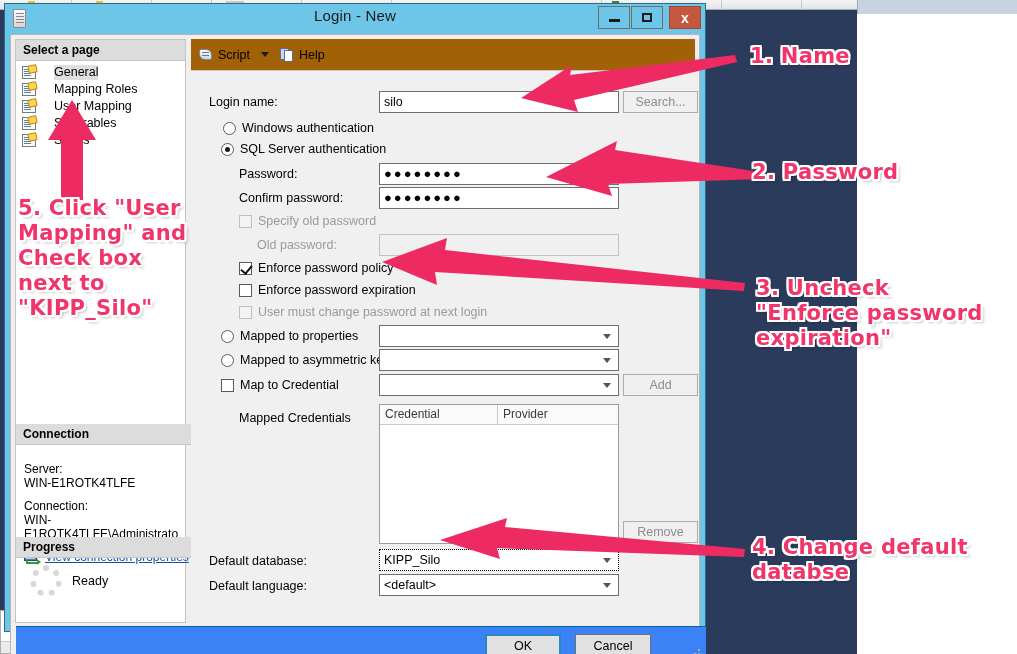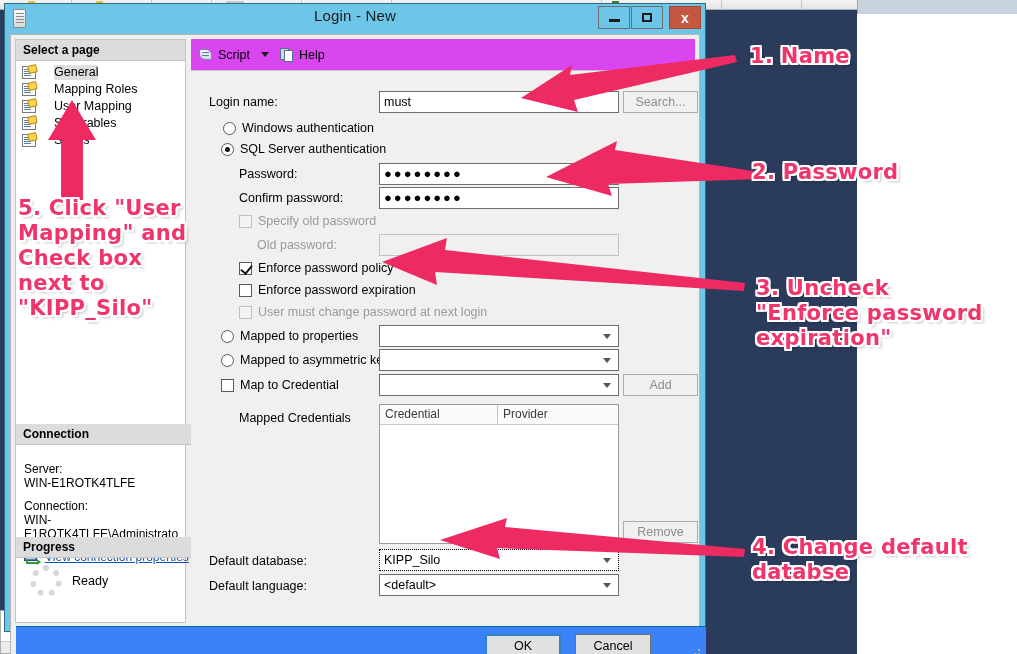--- a/index.html
+++ b/index.html
@@ -118,21 +118,21 @@
   #progress-hdr{position:absolute;left:0;top:497px;width:169px;}
   #progress-body{position:absolute;left:0;top:517px;width:169px;display:flex;align-items:center;gap:10px;padding:8px 0 0 14px;}
   #spinner{width:32px;height:32px;border-radius:50%;border:6px dotted #d8d8d8;box-sizing:border-box;flex:none;}
   #progress-text{font-size:12.5px;color:#000;}
 
   
   #content{
     position:absolute;left:180px;top:4px;width:504px;height:584px;
     background:#f0f0f0;box-sizing:border-box;
   }
-  #toolbar{height:31px;border-bottom:1px solid #c8c8c8;display:flex;align-items:center;gap:4px;padding-left:4px;background:#d946ef;}
+  #toolbar{height:31px;border-bottom:1px solid #c8c8c8;display:flex;align-items:center;gap:4px;padding-left:4px;background:#a16207;}
   .tb-item{display:flex;align-items:center;gap:4px;font-size:12.5px;color:#000;padding:2px 3px;}
   .script-icon{position:relative;width:16px;height:14px;flex:none;}
   .script-icon::before{content:"";position:absolute;left:1px;top:1px;width:13px;height:11px;background:linear-gradient(#f7f9fc,#cdd8e6);border:1px solid #7b8ba3;border-radius:2px 6px 2px 6px;box-sizing:border-box;}
   .script-icon::after{content:"";position:absolute;left:4px;top:4px;width:7px;height:1px;background:#6b7a90;box-shadow:0 3px 0 #6b7a90;}
   .caret-dn{width:0;height:0;border-left:4px solid transparent;border-right:4px solid transparent;border-top:5px solid #1b1b1b;margin:0 4px;}
   .help-icon{position:relative;width:15px;height:14px;flex:none;}
   .help-icon::before{content:"";position:absolute;left:0;top:0;width:9px;height:12px;background:#c9d6ea;border:1px solid #5c6f8c;box-sizing:border-box;}
   .help-icon::after{content:"";position:absolute;left:4px;top:2px;width:9px;height:12px;background:#fefefe;border:1px solid #5c6f8c;box-sizing:border-box;}
 
   #form{position:relative;padding:0;height:553px;}
@@ -332,21 +332,21 @@
           <span class="help-icon"></span>
           <span>Help</span>
         </div>
       </div>
 
       <div id="form">
 
         <div class="row" style="left:18px;top:24px;">
           <span class="lab">Login name:</span>
         </div>
-        <div class="tbox" style="position:absolute;left:188px;top:20px;width:240px;">must</div>
+        <div class="tbox" style="position:absolute;left:188px;top:20px;width:240px;">silo</div>
         <div class="btn" style="position:absolute;left:432px;top:20px;width:75px;">Search...</div>
 
         <div class="row" style="left:32px;top:50px;">
           <span class="radio"></span>
           <span class="lab">Windows authentication</span>
         </div>
         <div class="row" style="left:30px;top:71px;">
           <span class="radio on"></span>
           <span class="lab">SQL Server authentication</span>
         </div>

